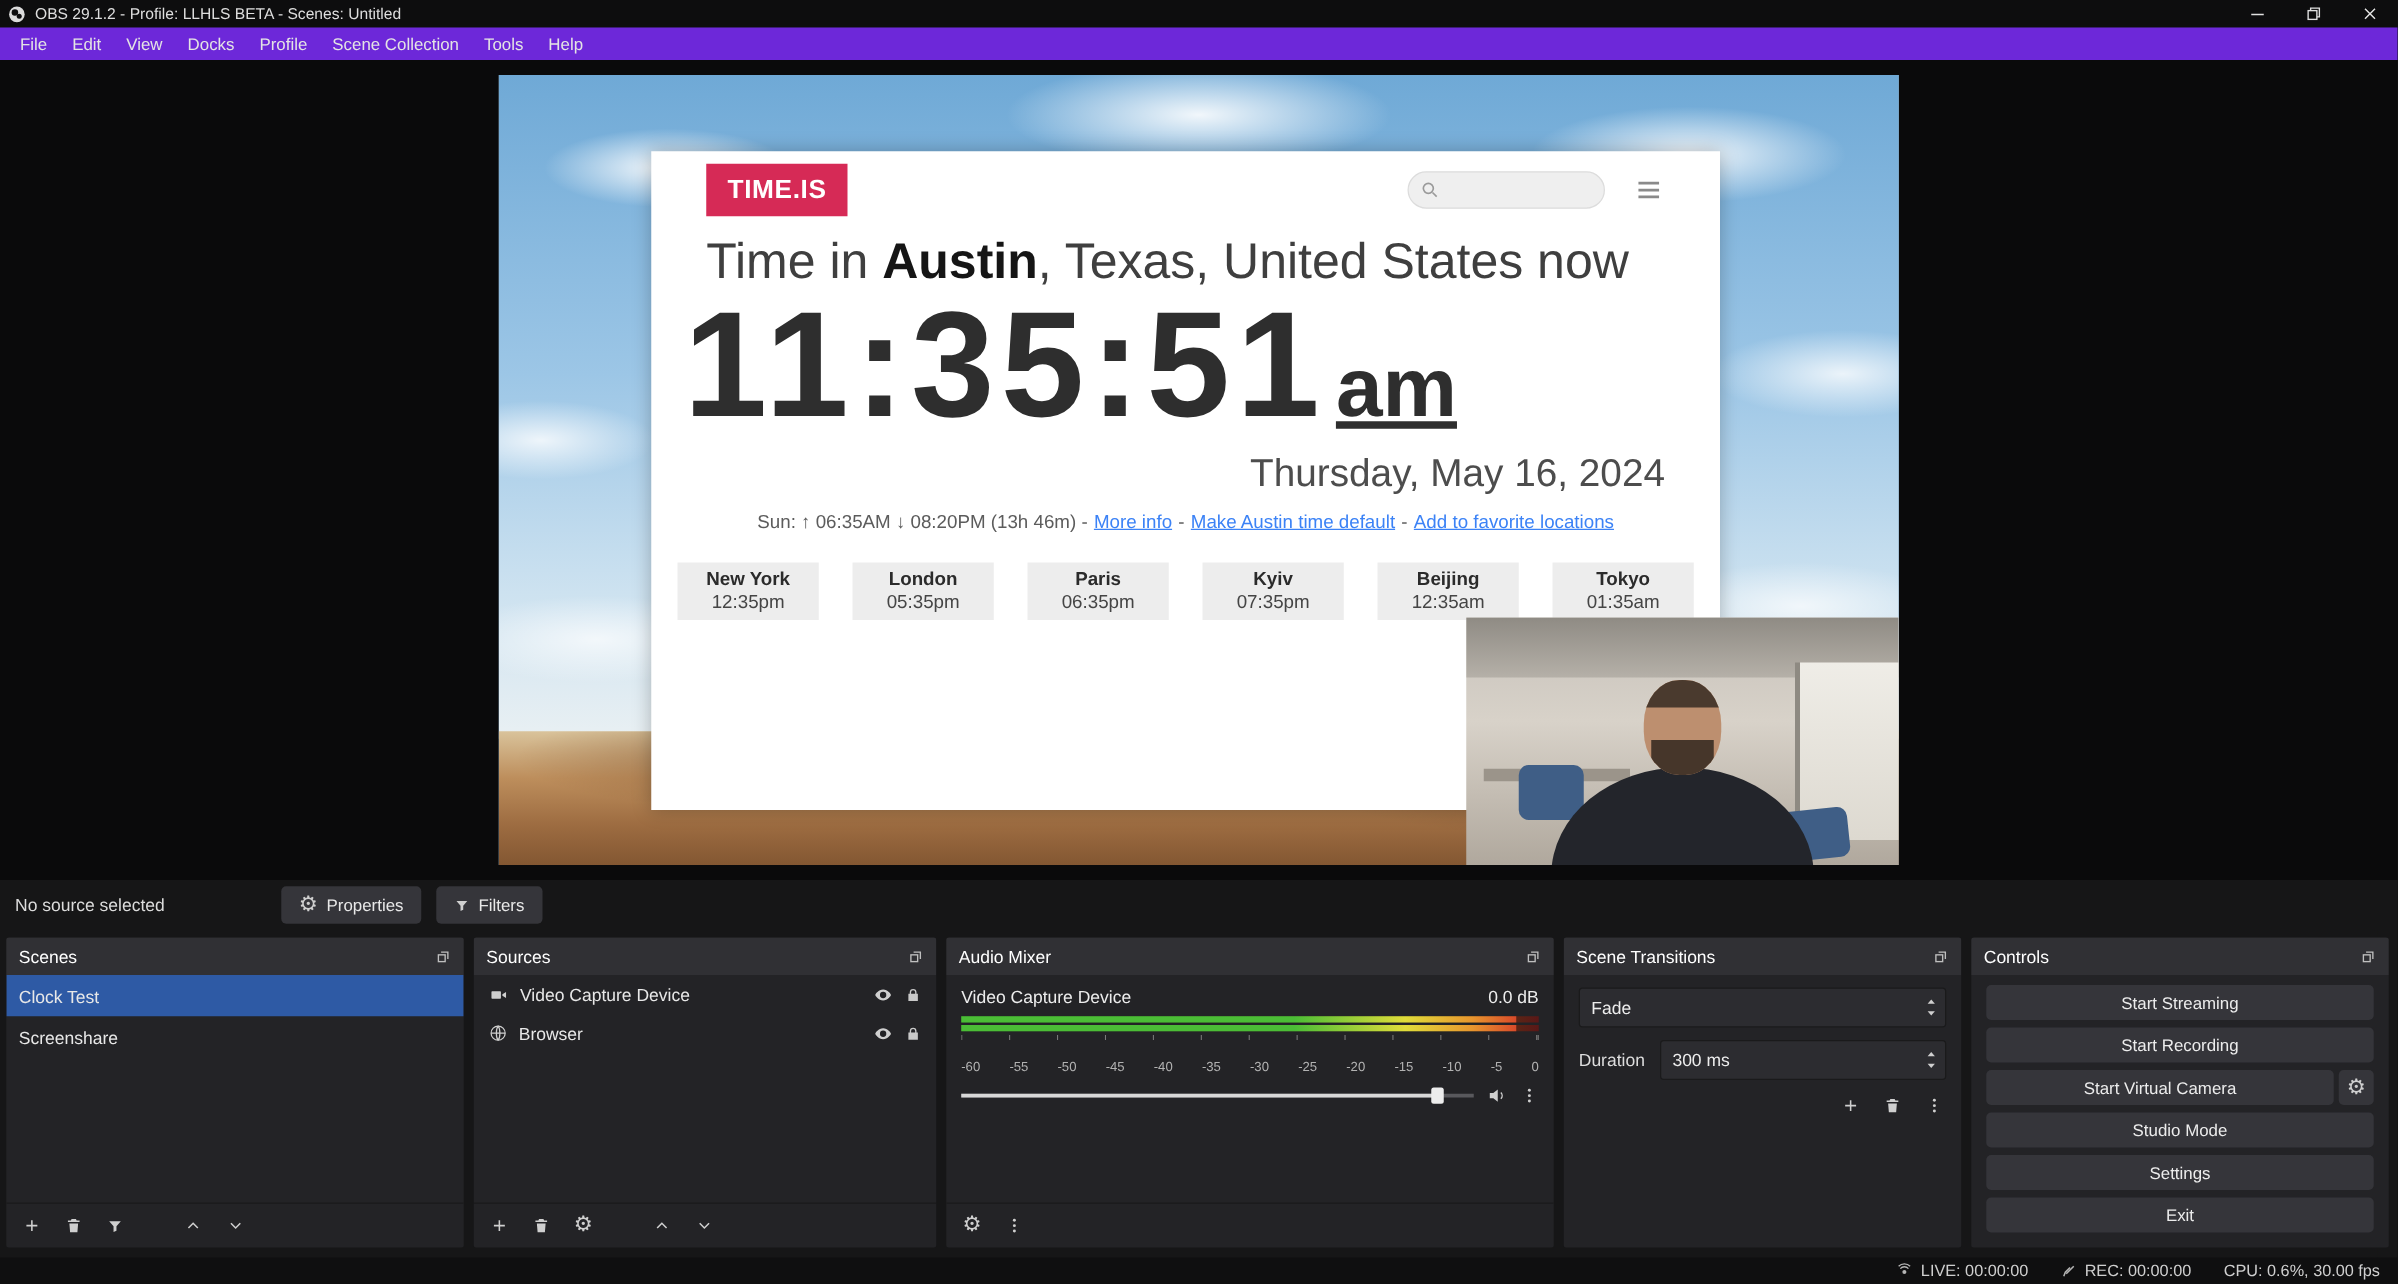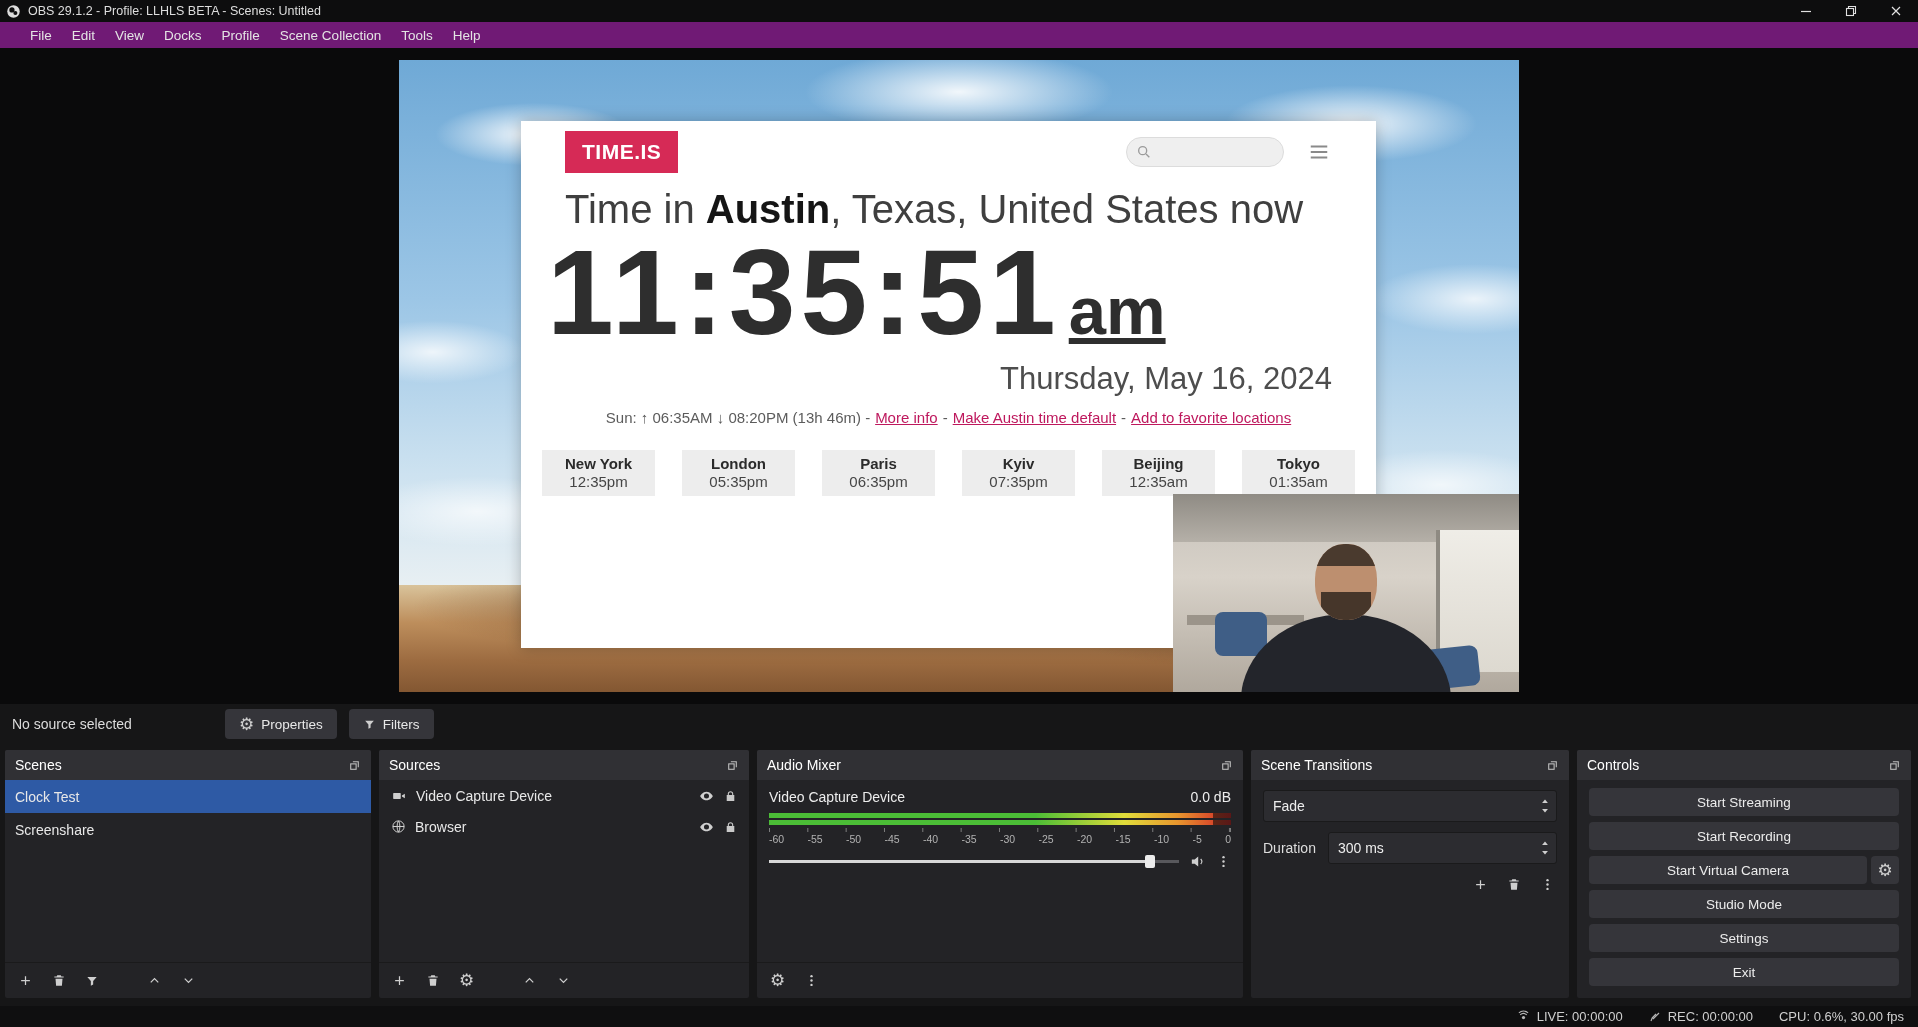--- a/index.html
+++ b/index.html
@@ -8,22 +8,22 @@
   svg { display:block; }
 
   
   .titlebar { position:absolute; top:0; left:0; right:0; height:22px; background:#0d0d0e;
               display:flex; align-items:center; color:#dedede; font-size:12.5px; }
   .obs-logo { margin:0 7px 0 6px; }
   .winbtns { margin-left:auto; display:flex; height:100%; }
   .winbtn { width:45px; height:100%; display:flex; align-items:center; justify-content:center; }
 
   
-  .menubar { position:absolute; top:22px; left:0; right:0; height:26px; background:#701a75;
-             display:flex; align-items:stretch; padding-left:20px; }
+  .menubar { position:absolute; top:22px; left:0; right:0; height:26px; background:#6d28d9;
+             display:flex; align-items:stretch; padding-left:6px; }
   .menu-item { display:flex; align-items:center; padding:0 10px; color:#e4e4e4; font-size:13.5px; }
 
   
   .canvas { position:absolute; top:48px; left:0; right:0; height:656px; background:#0a0a0b; }
   .preview { position:absolute; left:399px; top:12px; width:1120px; height:632px; overflow:hidden; background:#9cc6e6; }
   .sky { position:absolute; inset:0 0 16% 0;
          background-image:
            radial-gradient(ellipse 140px 45px at 12% 14%, rgba(255,255,255,.95), transparent 70%),
            radial-gradient(ellipse 220px 60px at 50% 6%, rgba(255,255,255,.9), transparent 70%),
            radial-gradient(ellipse 180px 55px at 85% 12%, rgba(255,255,255,.9), transparent 70%),
@@ -49,21 +49,21 @@
   .searchbox { width:158px; height:30px; background:#efefef; border:1px solid #dcdcdc;
                border-radius:15px; display:flex; align-items:center; padding-left:9px; }
   .theading { margin:16px 44px 0; font-size:40px; color:#3f3f3f; line-height:36px; }
   .theading b { color:#151515; }
   .clockrow { display:flex; align-items:baseline; padding-left:26px; margin-top:0; color:#2e2e2e; }
   .clock-time { font-size:120px; font-weight:bold; letter-spacing:5px; line-height:130px; }
   .clock-ampm { font-size:67px; font-weight:bold; margin-left:8px;text-decoration:underline; }
   .tdate { text-align:right; padding-right:44px; margin-top:4px; font-size:31px; color:#4d4d4d; }
   .sunrow { display:flex; justify-content:center; gap:5px; margin-top:12px;
             font-size:15px; color:#5c5c5c; white-space:nowrap; }
-  .sunrow .tlink { color:#be185d; text-decoration:underline; }
+  .sunrow .tlink { color:#3b82f6; text-decoration:underline; }
   .cities { display:flex; justify-content:center; gap:27px; margin-top:24px; }
   .city { width:113px; height:46px; background:#ededed; text-align:center; padding-top:5px; }
   .city-name { font-size:15px; font-weight:bold; color:#2b2b2b; line-height:18px; }
   .city-time { font-size:15px; color:#454545; line-height:18px; }
 
   
   .webcam { position:absolute; right:0; bottom:0; width:346px; height:198px; z-index:3; overflow:hidden;
             background:linear-gradient(180deg,#c6c1ba 0%, #d8d2c9 42%, #b0a89d 100%); }
   .wc-ceiling { position:absolute; top:0; left:0; right:0; height:24%;
                 background:linear-gradient(180deg,#8f8b84,#b5b0a8); }
@@ -115,21 +115,21 @@
   .mixhead { display:flex; justify-content:space-between; color:#ededed; font-size:14px; }
   .meter { margin-top:8px; display:flex; flex-direction:column; gap:2px; }
   .mbar { height:5px; position:relative;
           background:linear-gradient(90deg,#214d1d 0%, #4a4d1c 80%, #5c2d14 94%, #5a1717 100%); }
   .mbar::before { content:""; position:absolute; inset:0; width:96%;
           background:linear-gradient(90deg,var(--meter-green,#4bbd36) 0%, var(--meter-green,#4bbd36) 60%,
                      var(--meter-yellow,#e0dc3a) 80%, var(--meter-orange,#e8962e) 92%, var(--meter-red,#d84a2a) 100%); }
   .tickmarks { height:4px; margin-top:3px;
                background-image:linear-gradient(to right,#7d7d7d 1px, transparent 1px);
                background-size:calc((100% - 1px)/12) 100%; border-right:1px solid #7d7d7d; }
-  .mticks { display:flex; justify-content:space-between; margin-top:1px;
+  .mticks { display:flex; justify-content:space-between; margin-top:16px;
             font-size:10.5px; color:#b2b2b2; }
   .volrow { display:flex; align-items:center; gap:10px; margin-top:7px; }
   .vslider { flex:1; height:18px; position:relative; }
   .vtrack { position:absolute; top:8px; left:0; right:0; height:3px; background:#58585c; }
   .vfill { position:absolute; top:8px; left:0; width:93%; height:3px; background:#d8d8d8; }
   .vhandle { position:absolute; top:3px; left:calc(93% - 5px); width:10px; height:13px;
              background:#ececec; border-radius:2px; }
 
   .tbody { padding:10px 12px; display:flex; flex-direction:column; }
   .field { height:32px; background:#2c2c30; border:1px solid #1a1a1b; border-radius:3px;

